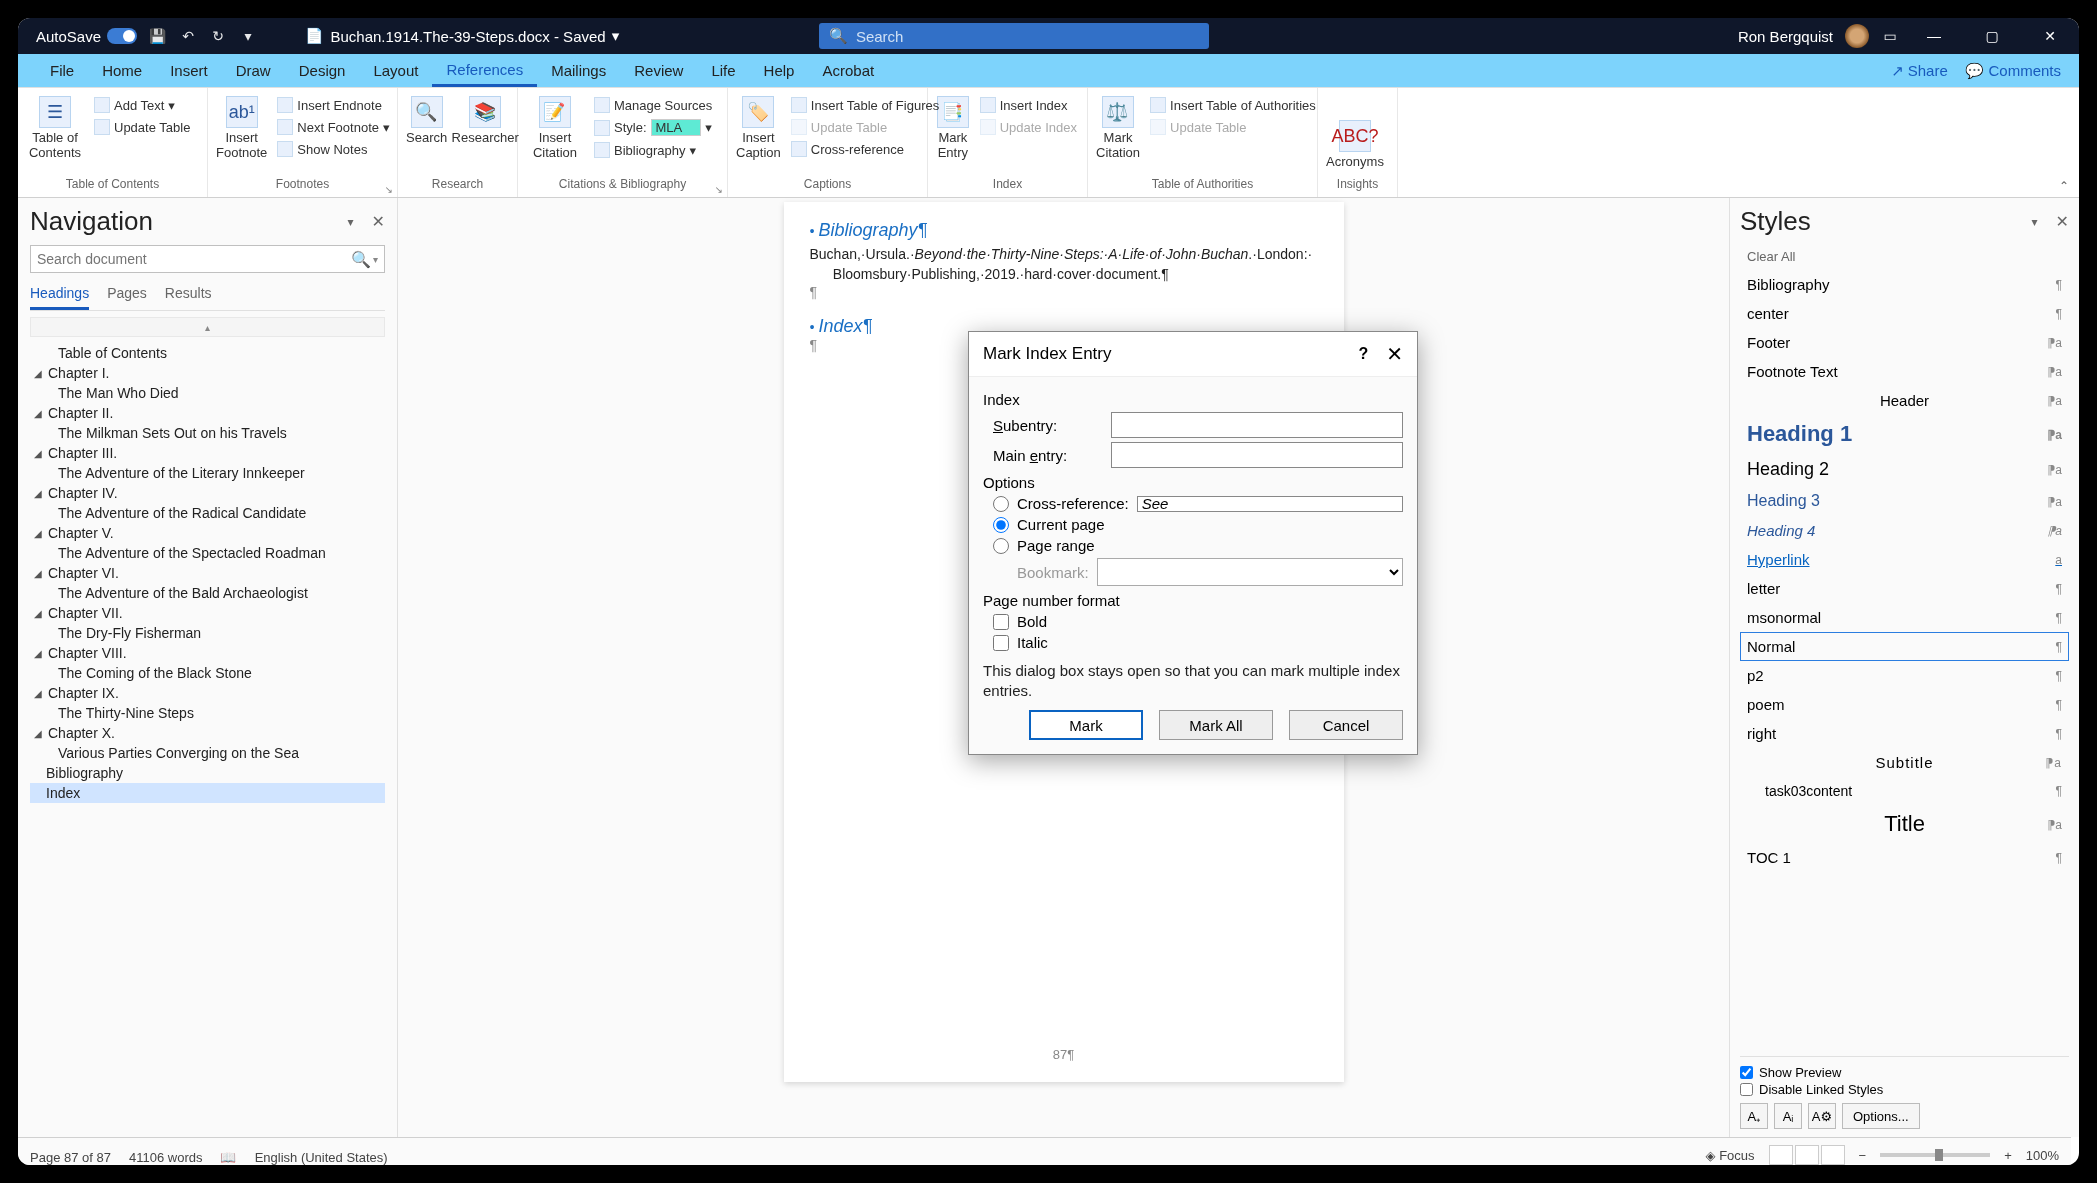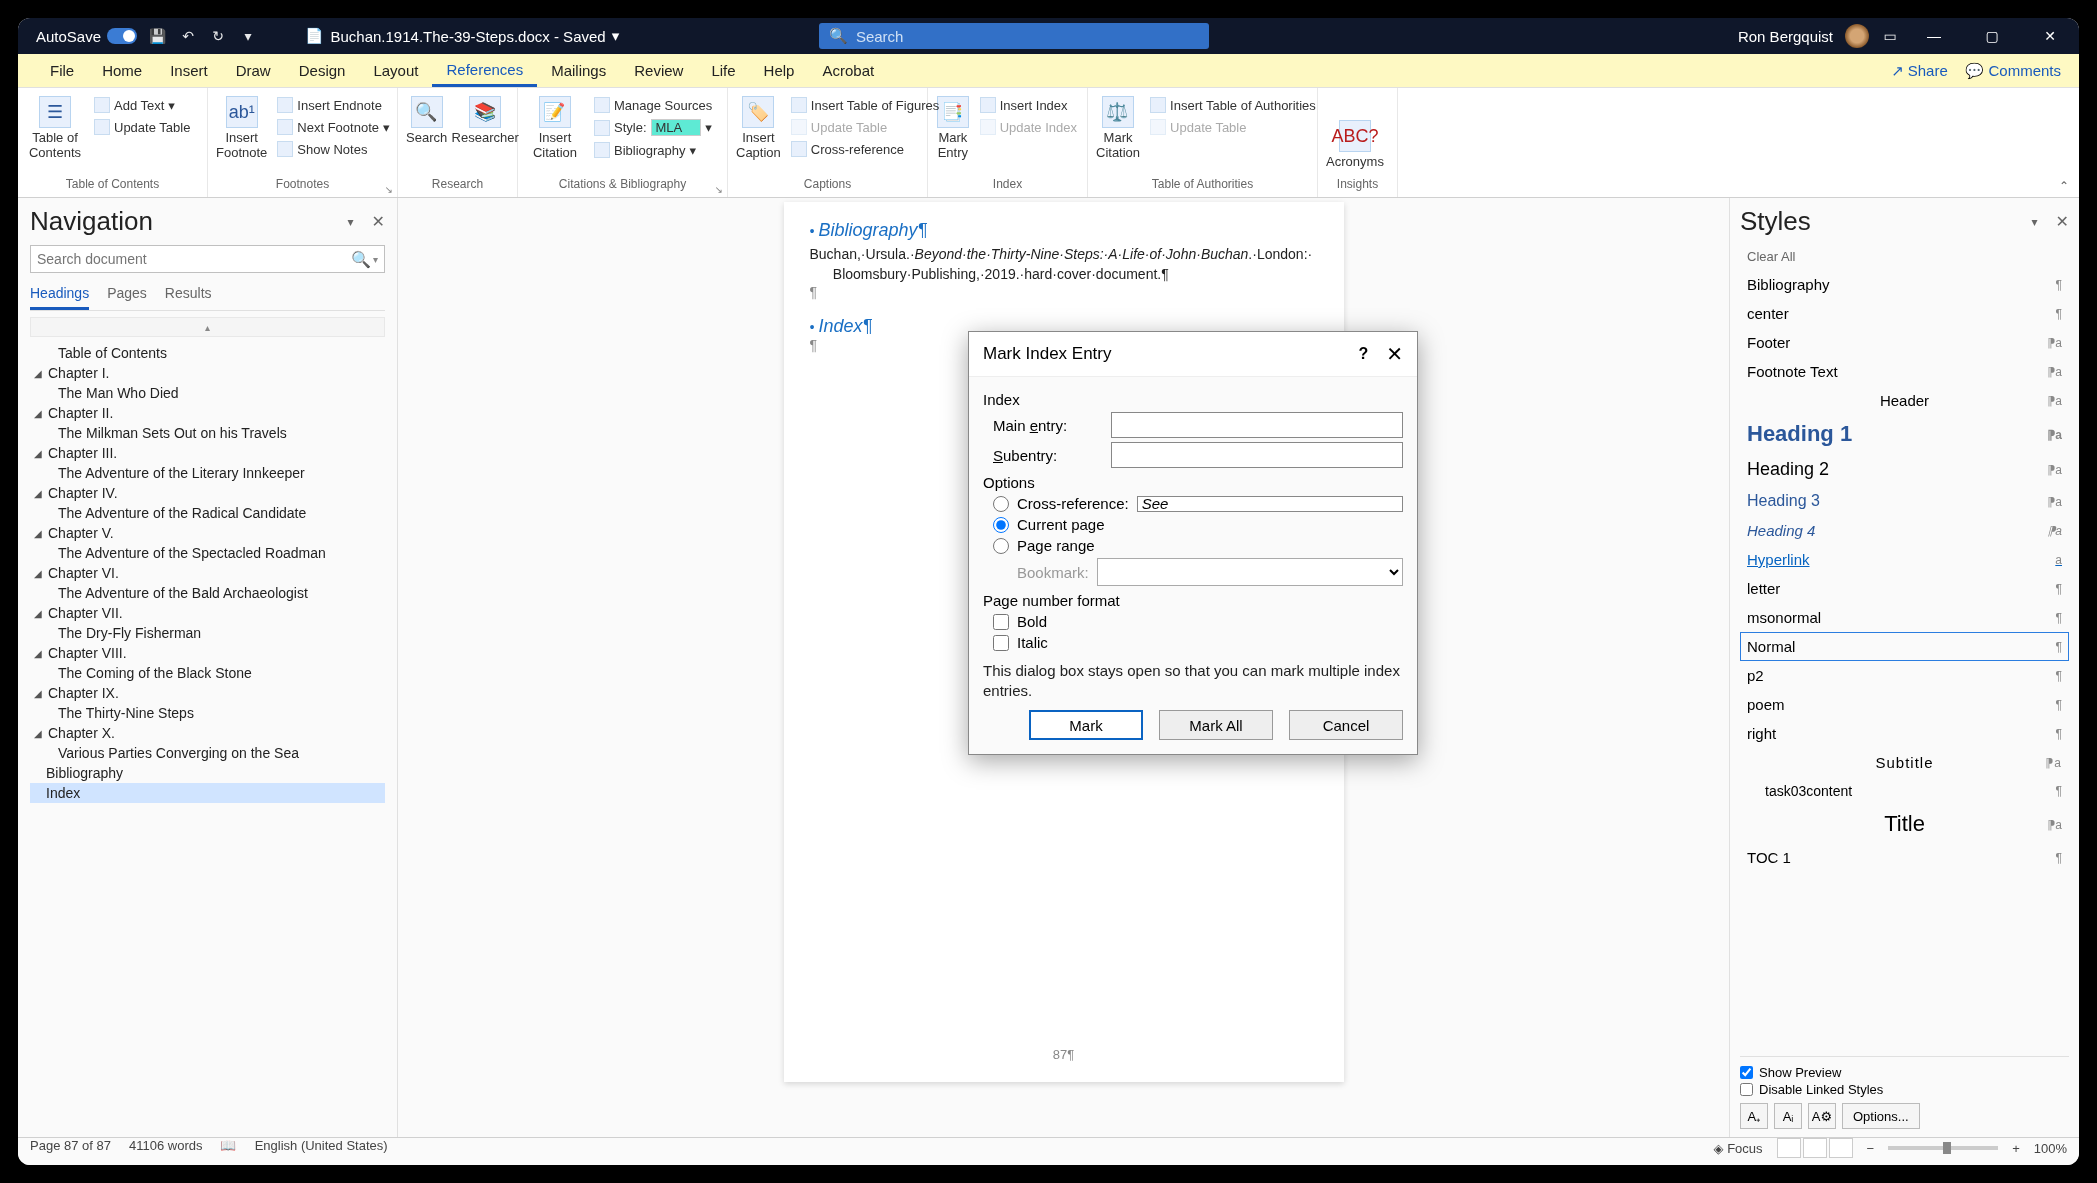--- a/index.html
+++ b/index.html
@@ -12,21 +12,21 @@
 .toggle-pill { width:30px; height:16px; background:#3b7cd4; border-radius:8px; position:relative; }
 .toggle-pill::after { content:""; position:absolute; right:2px; top:2px; width:12px; height:12px; background:#fff; border-radius:50%; }
 .qat-icon { width:18px; height:18px; display:flex; align-items:center; justify-content:center; font-size:14px; opacity:0.9; }
 .titlebar .center { flex:1; display:flex; align-items:center; justify-content:center; gap:200px; }
 .doc-title { display:flex; align-items:center; gap:6px; margin-left:-480px; }
 .search-box { background:#3270c7; width:390px; height:26px; border-radius:3px; display:flex; align-items:center; padding:0 10px; gap:8px; color:#cfe0f5; font-size:15px; }
 .titlebar .right { display:flex; align-items:center; gap:12px; padding-right:6px; }
 .avatar { width:24px; height:24px; border-radius:50%; background:radial-gradient(circle,#d4a574 40%,#8b5a2b 70%); }
 .win-btn { width:46px; height:36px; display:flex; align-items:center; justify-content:center; color:#fff; font-size:14px; }
 
-.menubar { background:#fef9c3; height:34px; display:flex; align-items:center; border-bottom:1px solid #e0e0e0; padding-left:18px; gap:0; font-size:15px; }
+.menubar { background:#7dd3fc; height:34px; display:flex; align-items:center; border-bottom:1px solid #e0e0e0; padding-left:18px; gap:0; font-size:15px; }
 .menubar .tab { padding:0 14px; height:100%; display:flex; align-items:center; color:#222; cursor:pointer; }
 .menubar .tab.active { color:#185abd; border-bottom:3px solid #185abd; }
 .menubar .right { margin-left:auto; display:flex; gap:18px; padding-right:18px; color:#185abd; }
 .menubar .right span { display:flex; align-items:center; gap:4px; }
 
 .ribbon { background:#fff; height:110px; display:flex; border-bottom:1px solid #d0d0d0; font-size:13px; color:#333; position:relative; }
 .ribbon-group { border-right:1px solid #e8e8e8; padding:4px 8px; display:flex; flex-direction:column; justify-content:space-between; }
 .ribbon-group .items { display:flex; gap:8px; align-items:flex-start; flex:1; }
 .ribbon-group .label { text-align:center; font-size:12px; color:#666; padding-bottom:2px; }
 .rib-big { display:flex; flex-direction:column; align-items:center; justify-content:center; gap:2px; width:58px; text-align:center; font-size:13px; padding-top:4px; }
@@ -109,21 +109,21 @@
 .style-item.subtitle .mark { position:absolute; right:6px; }
 .style-item.title { font-family:Cambria,serif; font-size:22px; text-align:center; justify-content:center; position:relative; }
 .style-item.title .mark { position:absolute; right:6px; }
 .style-item.task03 { padding-left:24px; font-size:14px; }
 .styles-footer { border-top:1px solid #e0e0e0; padding-top:6px; font-size:13px; }
 .styles-footer .cb-row { display:flex; align-items:center; gap:6px; margin:2px 0; }
 .styles-footer .btn-row { display:flex; gap:6px; margin-top:6px; }
 .styles-footer .ico-btn { width:28px; height:26px; border:1px solid #bbb; background:#f5f5f5; display:flex; align-items:center; justify-content:center; font-size:13px; }
 .styles-footer .opt-btn { border:1px solid #bbb; background:#f5f5f5; padding:0 10px; height:26px; font-size:13px; }
 
-.statusbar { position:absolute; bottom:0; left:0; right:0; height:28px; background:#fafafa; border-top:1px solid #d0d0d0; display:flex; align-items:flex-start; font-size:13px; color:#444; padding:0 12px; gap:18px; }
+.statusbar { position:absolute; bottom:0; left:0; right:8px; height:28px; background:#fafafa; border-top:1px solid #d0d0d0; display:flex; align-items:flex-end; font-size:13px; color:#444; padding:0 12px; gap:18px; }
 .statusbar .right { margin-left:auto; display:flex; align-items:center; gap:14px; }
 .zoom-slider { width:110px; height:4px; background:#ccc; position:relative; }
 .zoom-slider::after { content:""; position:absolute; left:50%; top:-4px; width:8px; height:12px; background:#888; }
 .view-btns { display:flex; gap:2px; }
 .view-btn { width:24px; height:20px; border:1px solid #ccc; background:#fff; }
 </style>
 </head>
 <body>
 
 <div class="app-window">
@@ -501,25 +501,25 @@
   <div class="dialog">
     <div class="dlg-title">
       <span>Mark Index Entry</span>
       <span class="spacer"></span>
       <span class="help">?</span>
       <span class="dlg-close">✕</span>
     </div>
     <div class="body">
       <div class="section-label">Index</div>
       <div class="field-row">
+        <label><span class="ul">S</span>ubentry:</label>
+        <input type="text" style="">
+      </div>
+      <div class="field-row">
         <label>Main <span class="ul">e</span>ntry:</label>
-        <input type="text" style="">
-      </div>
-      <div class="field-row">
-        <label><span class="ul">S</span>ubentry:</label>
         <input type="text" style="">
       </div>
       <div class="section-label">Options</div>
       <div class="radio-row">
         <input type="radio" name="opt" style="">
         <span><span class="ul">C</span>ross-reference:</span>
         <input type="text" class="cross-ref-input" style="width: 220px;" value="See">
       </div>
       <div class="radio-row">
         <input type="radio" name="opt" checked="" style="">

